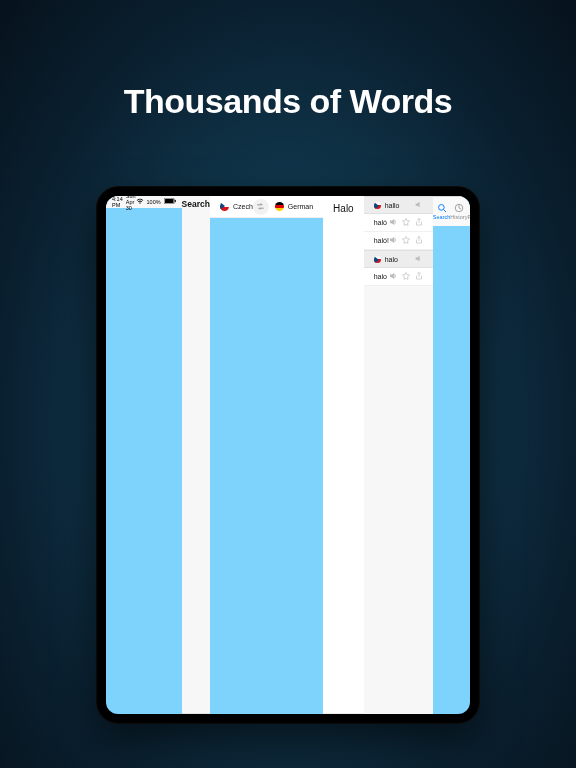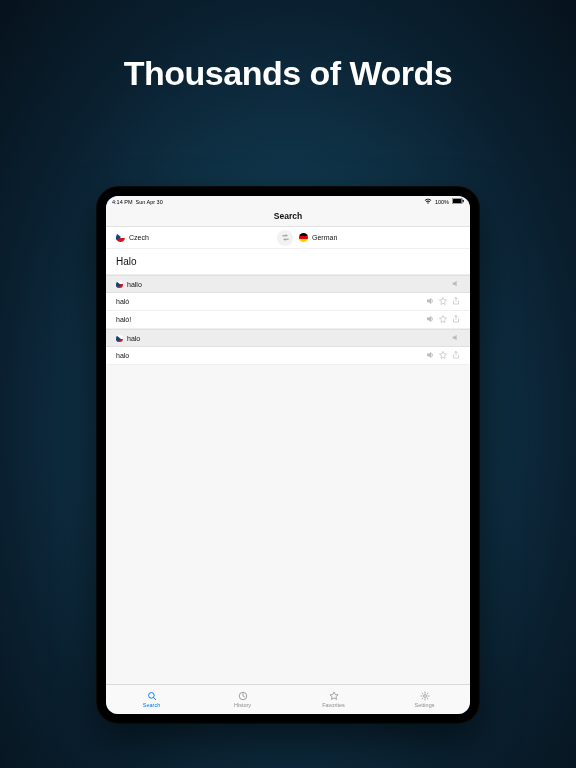--- a/index.html
+++ b/index.html
@@ -8,45 +8,45 @@
     background: radial-gradient(ellipse at 50% 55%, #1d4a63 0%, #11394f 35%, #0a2030 70%, #06121c 100%);
     font-family: -apple-system, "Helvetica Neue", Arial, sans-serif;
     position: relative;
   }
   .headline {
     color: #fff;
     font-weight: 800;
     font-size: 34px;
     line-height: 1.15;
     text-align: center;
-    padding-top: 54px;
+    padding-top: 82px;
     letter-spacing: -0.5px;
   }
 
   
   .tablet {
     position: absolute;
     left: 50%;
     top: 186px;
     transform: translateX(-50%);
     width: 384px;
     height: 538px;
     background: #000;
     border-radius: 22px;
     padding: 10px;
     box-shadow: 0 18px 40px rgba(0,0,0,0.55), inset 0 0 2px rgba(255,255,255,0.15);
   }
   .screen {
     width: 100%;
     height: 100%;
-    background: #3b82f6;
+    background: #7dd3fc;
     border-radius: 12px;
     overflow: hidden;
     display: flex;
-    flex-direction: column;
+    flex-direction: row;
     font-size: 7px;
     color: #111;
   }
 
   
   .status {
     height: 12px;
     display: flex;
     align-items: center;
     justify-content: space-between;

